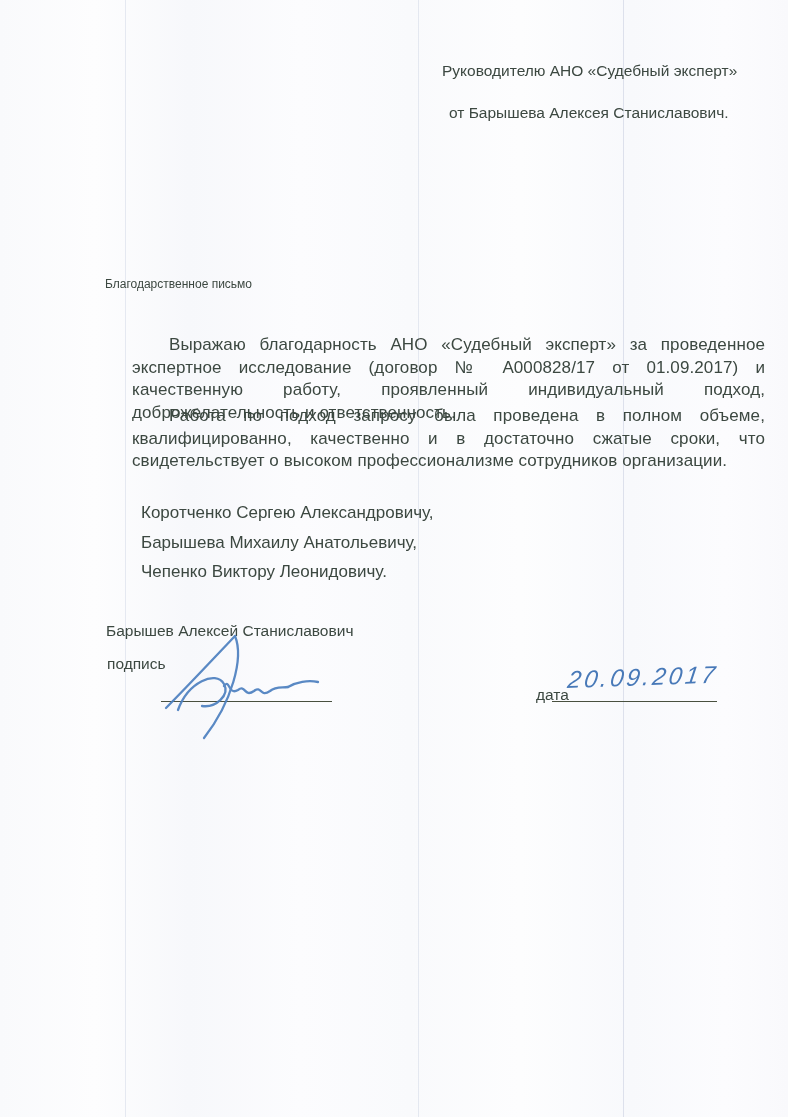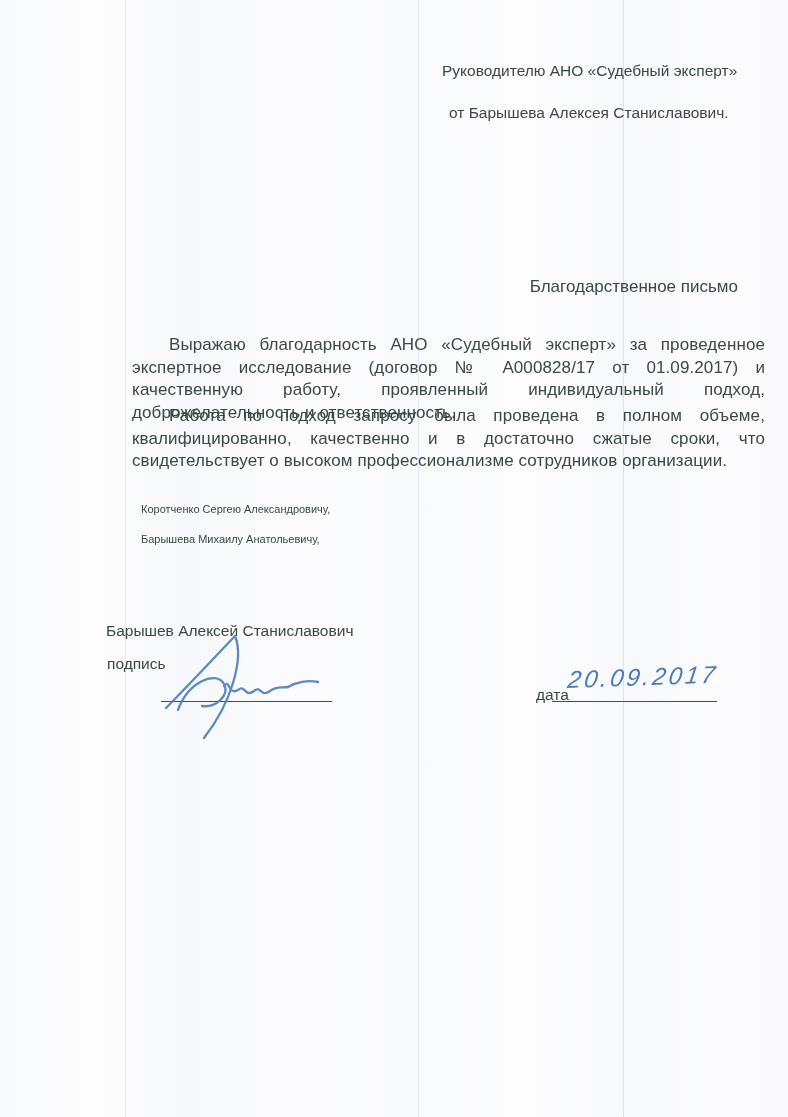--- a/index.html
+++ b/index.html
@@ -42,27 +42,27 @@
     line-height: 22.5px;
     text-align: justify;
     text-indent: 37px;
     letter-spacing: 0.1px;
     margin-left: 20px;
   }
   .title {
     position: absolute;
     left: 105px;
     width: 633px;
-    text-align: right;
-    font-size: 17px;
+    text-align: left;
+    font-size: 12px;
   }
   .name-line {
     position: absolute;
     left: 141px;
-    font-size: 11px;
+    font-size: 17px;
     white-space: nowrap;
   }
   .rule {
     position: absolute;
     height: 17px;
     border-bottom: 1.6px solid #49503f;
   }
   .handwritten-date {
     position: absolute;
     left: 566px;
@@ -95,20 +95,21 @@
   <div class="txt" style="left:442px; top:60px">Руководителю АНО «Судебный эксперт»</div>
   <div class="txt" style="left:449px; top:102px">от Барышева Алексея Станиславович.</div>
 
   <div class="title" style="top:277px">Благодарственное письмо</div>
 
   <div class="para" style="top:334px">Выражаю благодарность АНО «Судебный эксперт» за проведенное экспертное исследование (договор № А000828/17 от 01.09.2017) и качественную работу, проявленный индивидуальный подход, доброжелательность и ответственность.</div>
   <div class="para" style="top:405px">Работа по подход запросу была проведена в полном объеме, квалифицированно, качественно и в достаточно сжатые сроки, что свидетельствует о высоком профессионализме сотрудников организации.</div>
 
   <div class="name-line" style="top:503px">Коротченко Сергею Александровичу,</div>
   <div class="name-line" style="top:533px">Барышева Михаилу Анатольевичу,</div>
+  <div class="name-line" style="top:562px">Чепенко Виктору Леонидовичу.</div>
 
   <div class="txt" style="left:106px; top:620px">Барышев Алексей Станиславович</div>
 
   <div class="txt" style="left:107px; top:653px">подпись</div>
   <div class="rule" style="left:161px; top:684px; width:171px"></div>
 
   <svg class="signature-svg" viewBox="0 0 205 112">
     <g fill="none" stroke="#4d80c0" stroke-width="2.3" stroke-linecap="round" stroke-linejoin="round" opacity="0.92">
       <path d="M 28,80 C 48,60 78,28 97,8"></path>
       <path d="M 97,8 C 106,30 94,74 66,110"></path>

